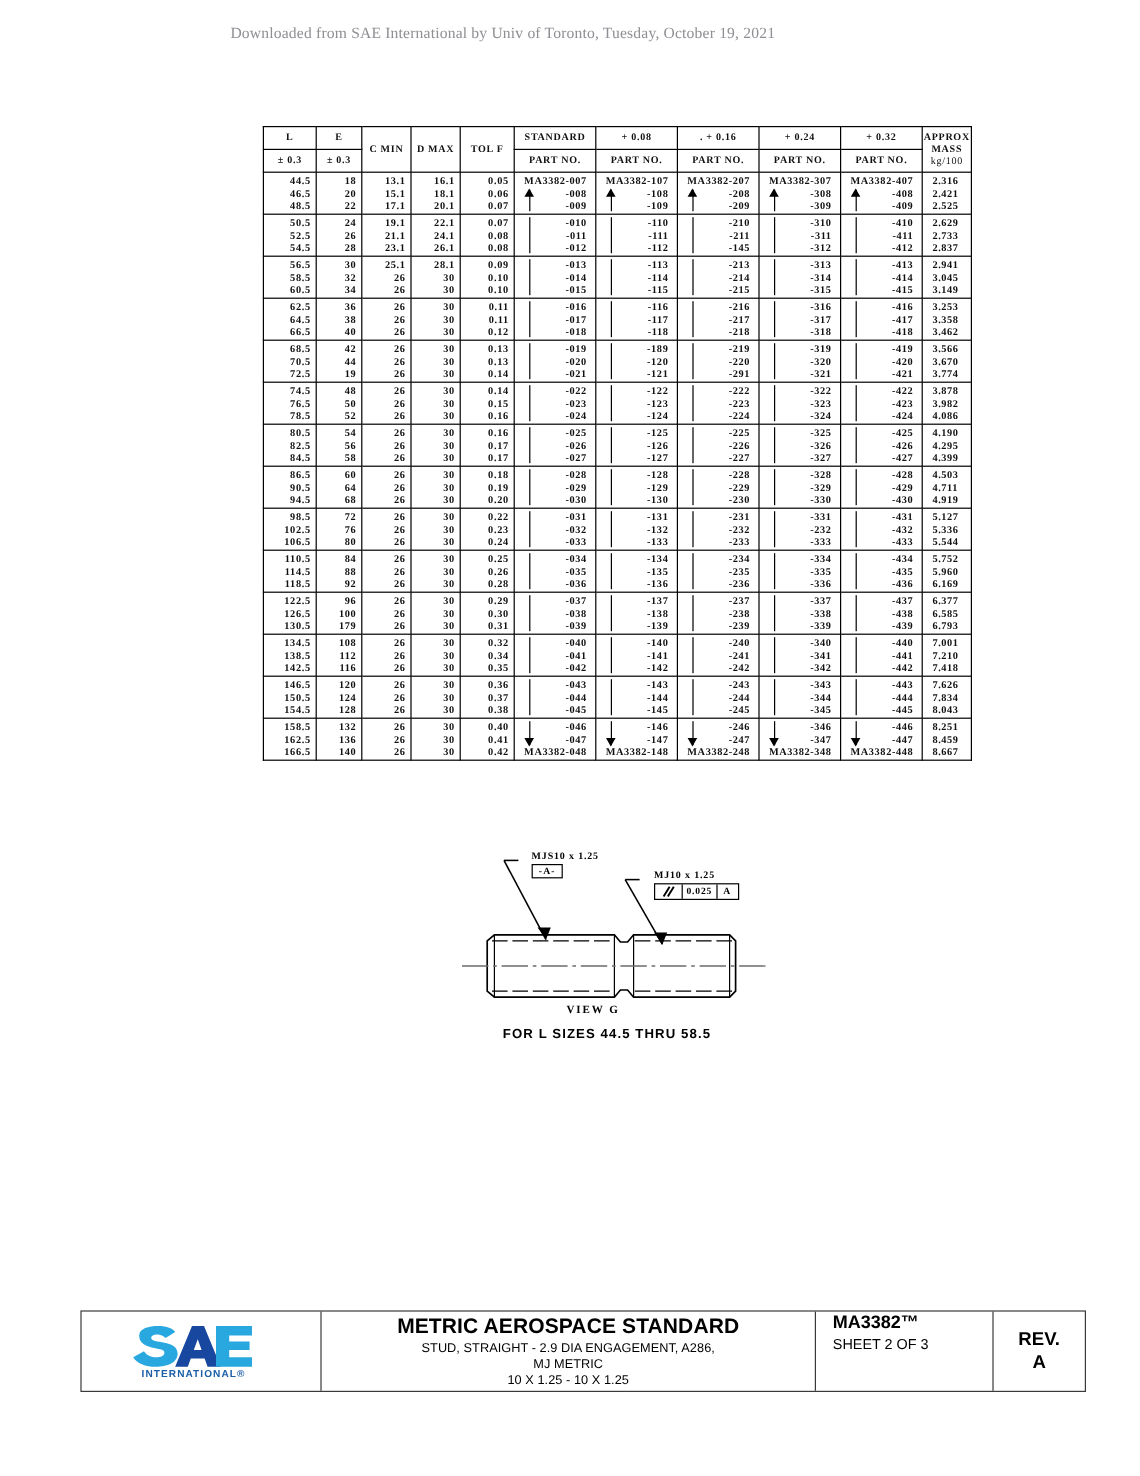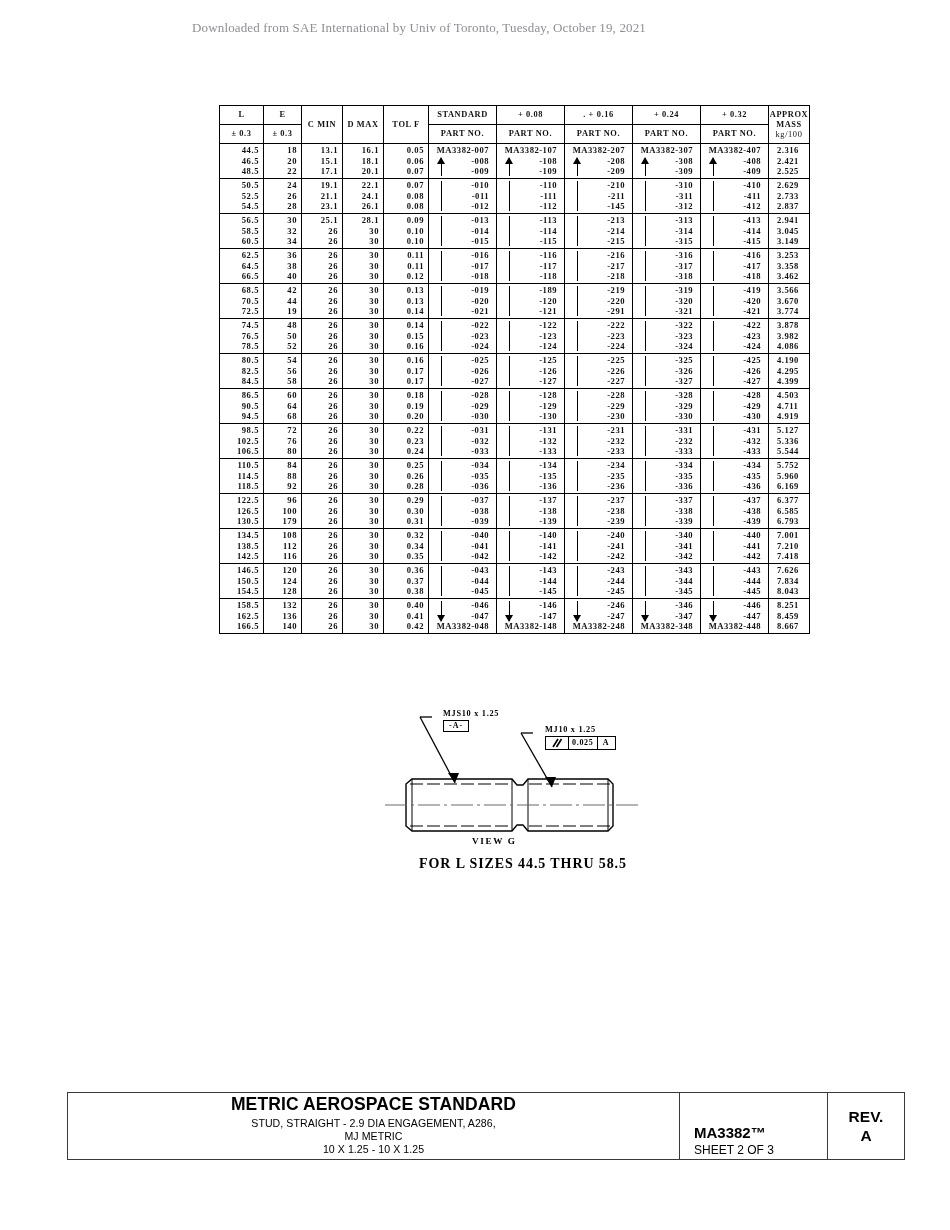--- a/index.html
+++ b/index.html
@@ -165,22 +165,22 @@
   .view-label {
     position: absolute;
     font-family: "Liberation Serif", serif;
     font-size: 9.2px;
     font-weight: bold;
     letter-spacing: 1.6px;
     text-align: center;
   }
   .size-note {
     position: absolute;
-    font-family: Liberation Serif, serif;
-    font-size: 14px;
+    font-family: Liberation Sans, sans-serif;
+    font-size: 11px;
     font-weight: bold;
     letter-spacing: 0.9px;
   }
 
   
   .title-block {
     position: absolute;
     left: 67px;
     top: 1092px;
     width: 838px;
@@ -196,21 +196,21 @@
     display: flex;
     align-items: center;
     justify-content: center;
     box-sizing: border-box;
   }
   .tb-title {
     flex: 1;
     display: flex;
     flex-direction: column;
     align-items: center;
-    justify-content: flex-end;
+    justify-content: center;
     border-right: 1.6px solid #3a3a3a;
     box-sizing: border-box;
     padding: 2px 0 3px 0;
   }
   .tb-title-main {
     font-size: 17.5px;
     font-weight: bold;
     letter-spacing: 0.1px;
     line-height: 20px;
   }
@@ -224,21 +224,21 @@
     font-size: 10.6px;
     line-height: 13px;
     text-align: center;
     letter-spacing: 0.05px;
   }
   .tb-part {
     width: 148px;
     display: flex;
     flex-direction: column;
     align-items: flex-start;
-    justify-content: flex-end;
+    justify-content: flex-start;
     border-right: 1.6px solid #3a3a3a;
     box-sizing: border-box;
     padding-left: 14px;
   }
   .tb-part-no {
     font-size: 15px;
     font-weight: bold;
     line-height: 19px;
   }
   .tb-sheet {
@@ -1383,20 +1383,31 @@
     </div>
   </div>
 
   <div class="view-label" style="left:472px; top:141px;">VIEW   G</div>
   <div class="size-note" style="left:419px; top:161px;">FOR L SIZES 44.5 THRU 58.5</div>
 
 </div>
 
 <div class="title-block">
 
+  <div class="tb-logo">
+    <svg class="sae-logo" width="116" height="46" viewBox="0 0 116 46">
+
+      <path d="M6 10 C6 4, 14 2, 22 2 C29 2, 34 4, 36 7 L28 12 C26 10, 24 9, 21 9 C18 9, 16 10, 16 12 C16 17, 38 13, 38 25 C38 33, 29 36, 20 36 C11 36, 4 33, 1 28 L10 23 C12 26, 15 28, 20 28 C24 28, 27 27, 27 24 C27 19, 6 23, 6 10 Z" fill="#29a8e0"></path>
+
+      <path d="M36 36 L50 2 L60 2 L74 36 L63 36 L60.5 29 L49 29 L46.5 36 Z M51.5 22 L58 22 L54.8 13 Z" fill="#17479e"></path>
+
+      <path d="M70 2 L100 2 L100 10 L81 10 L81 15 L98 15 L98 22 L81 22 L81 28 L100 28 L100 36 L70 36 Z" fill="#29a8e0"></path>
+      <text x="8" y="44.5" font-family="Liberation Sans, sans-serif" font-size="8.4" font-weight="bold" letter-spacing="0.9" fill="#1a5fa8">INTERNATIONAL®</text>
+    </svg>
+  </div>
 
   <div class="tb-title">
     <div class="tb-title-main">METRIC AEROSPACE STANDARD</div>
     <div class="tb-rule"></div>
     <div class="tb-title-sub">STUD, STRAIGHT - 2.9 DIA ENGAGEMENT, A286,</div>
     <div class="tb-title-sub">MJ METRIC</div>
     <div class="tb-title-sub">10 X 1.25 - 10 X 1.25</div>
   </div>
 
   <div class="tb-part">

